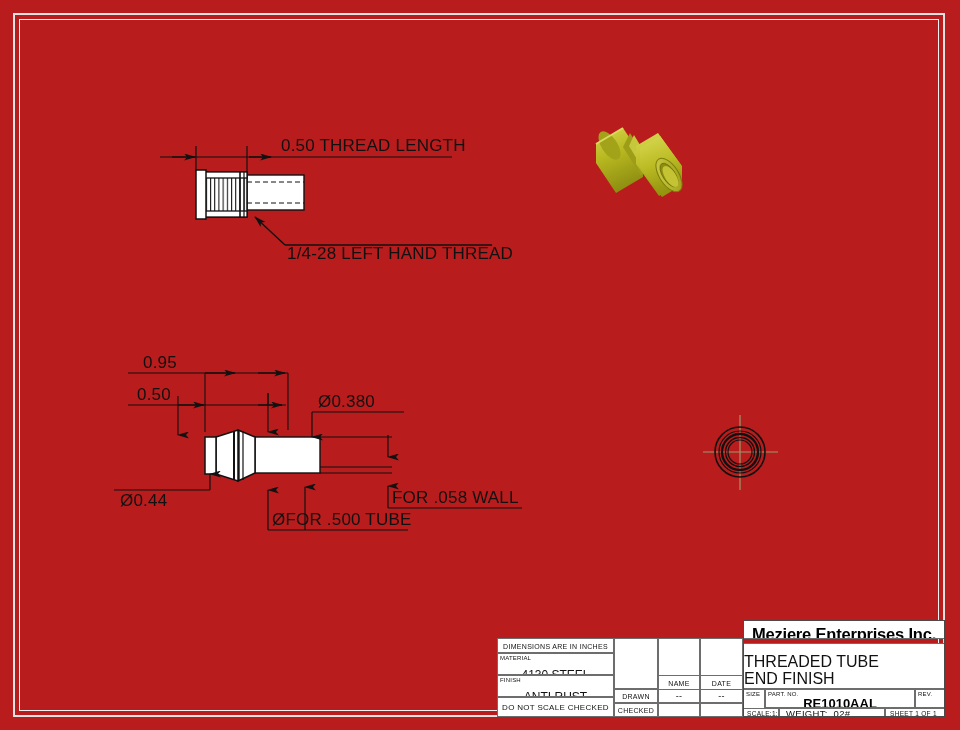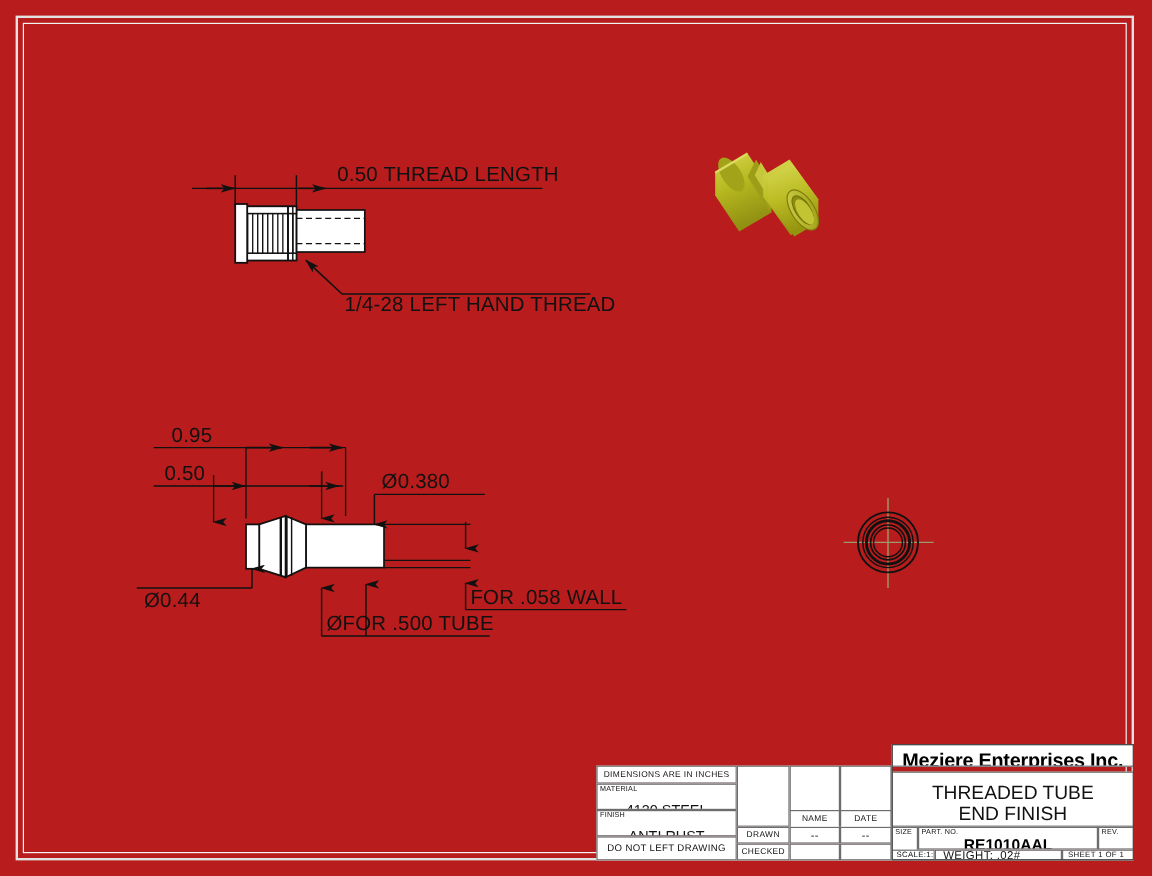--- a/index.html
+++ b/index.html
@@ -105,21 +105,20 @@
   }
   #company {
     font-weight: bold;
     font-size: 16.5px;
     color: #000;
     letter-spacing: -0.2px;
     text-align: center;
     line-height: 22px;
   }
   #drawing-title {
-    text-align: center;
     font-size: 16px;
     color: #111;
     line-height: 17px;
     padding-top: 3px;
   }
   #partno-val {
     font-weight: bold;
     font-size: 13px;
     color: #000;
     text-align: center;
@@ -290,21 +289,21 @@
       <div class="tb-label">MATERIAL</div>
       <div class="tb-val" style="top:14px; transform:none;">4130 STEEL</div>
     </div>
 
     <div class="tb-cell" style="left:0px; top:55px; width:117px; height:22px;">
       <div class="tb-label">FINISH</div>
       <div class="tb-val" style="top:14px; transform:none;">ANTI RUST</div>
     </div>
 
     <div class="tb-cell" style="left:0px; top:77px; width:117px; height:20px;">
-      <div class="tb-head" style="font-size:8px;">DO  NOT  LEFT  DRAWING</div>
+      <div class="tb-head" style="font-size:8px;">DO  NOT  SCALE  CHECKED</div>
     </div>
 
     <div class="tb-cell" style="left:117px; top:18px; width:44px; height:51px;"></div>
     <div class="tb-cell" style="left:161px; top:18px; width:42px; height:51px;"></div>
     <div class="tb-cell" style="left:203px; top:18px; width:43px; height:51px;"></div>
 
     <div class="tb-cell" style="left:117px; top:69px; width:44px; height:14px;">
       <div class="tb-head">DRAWN</div>
     </div>
     <div class="tb-cell" style="left:161px; top:69px; width:42px; height:14px;">

